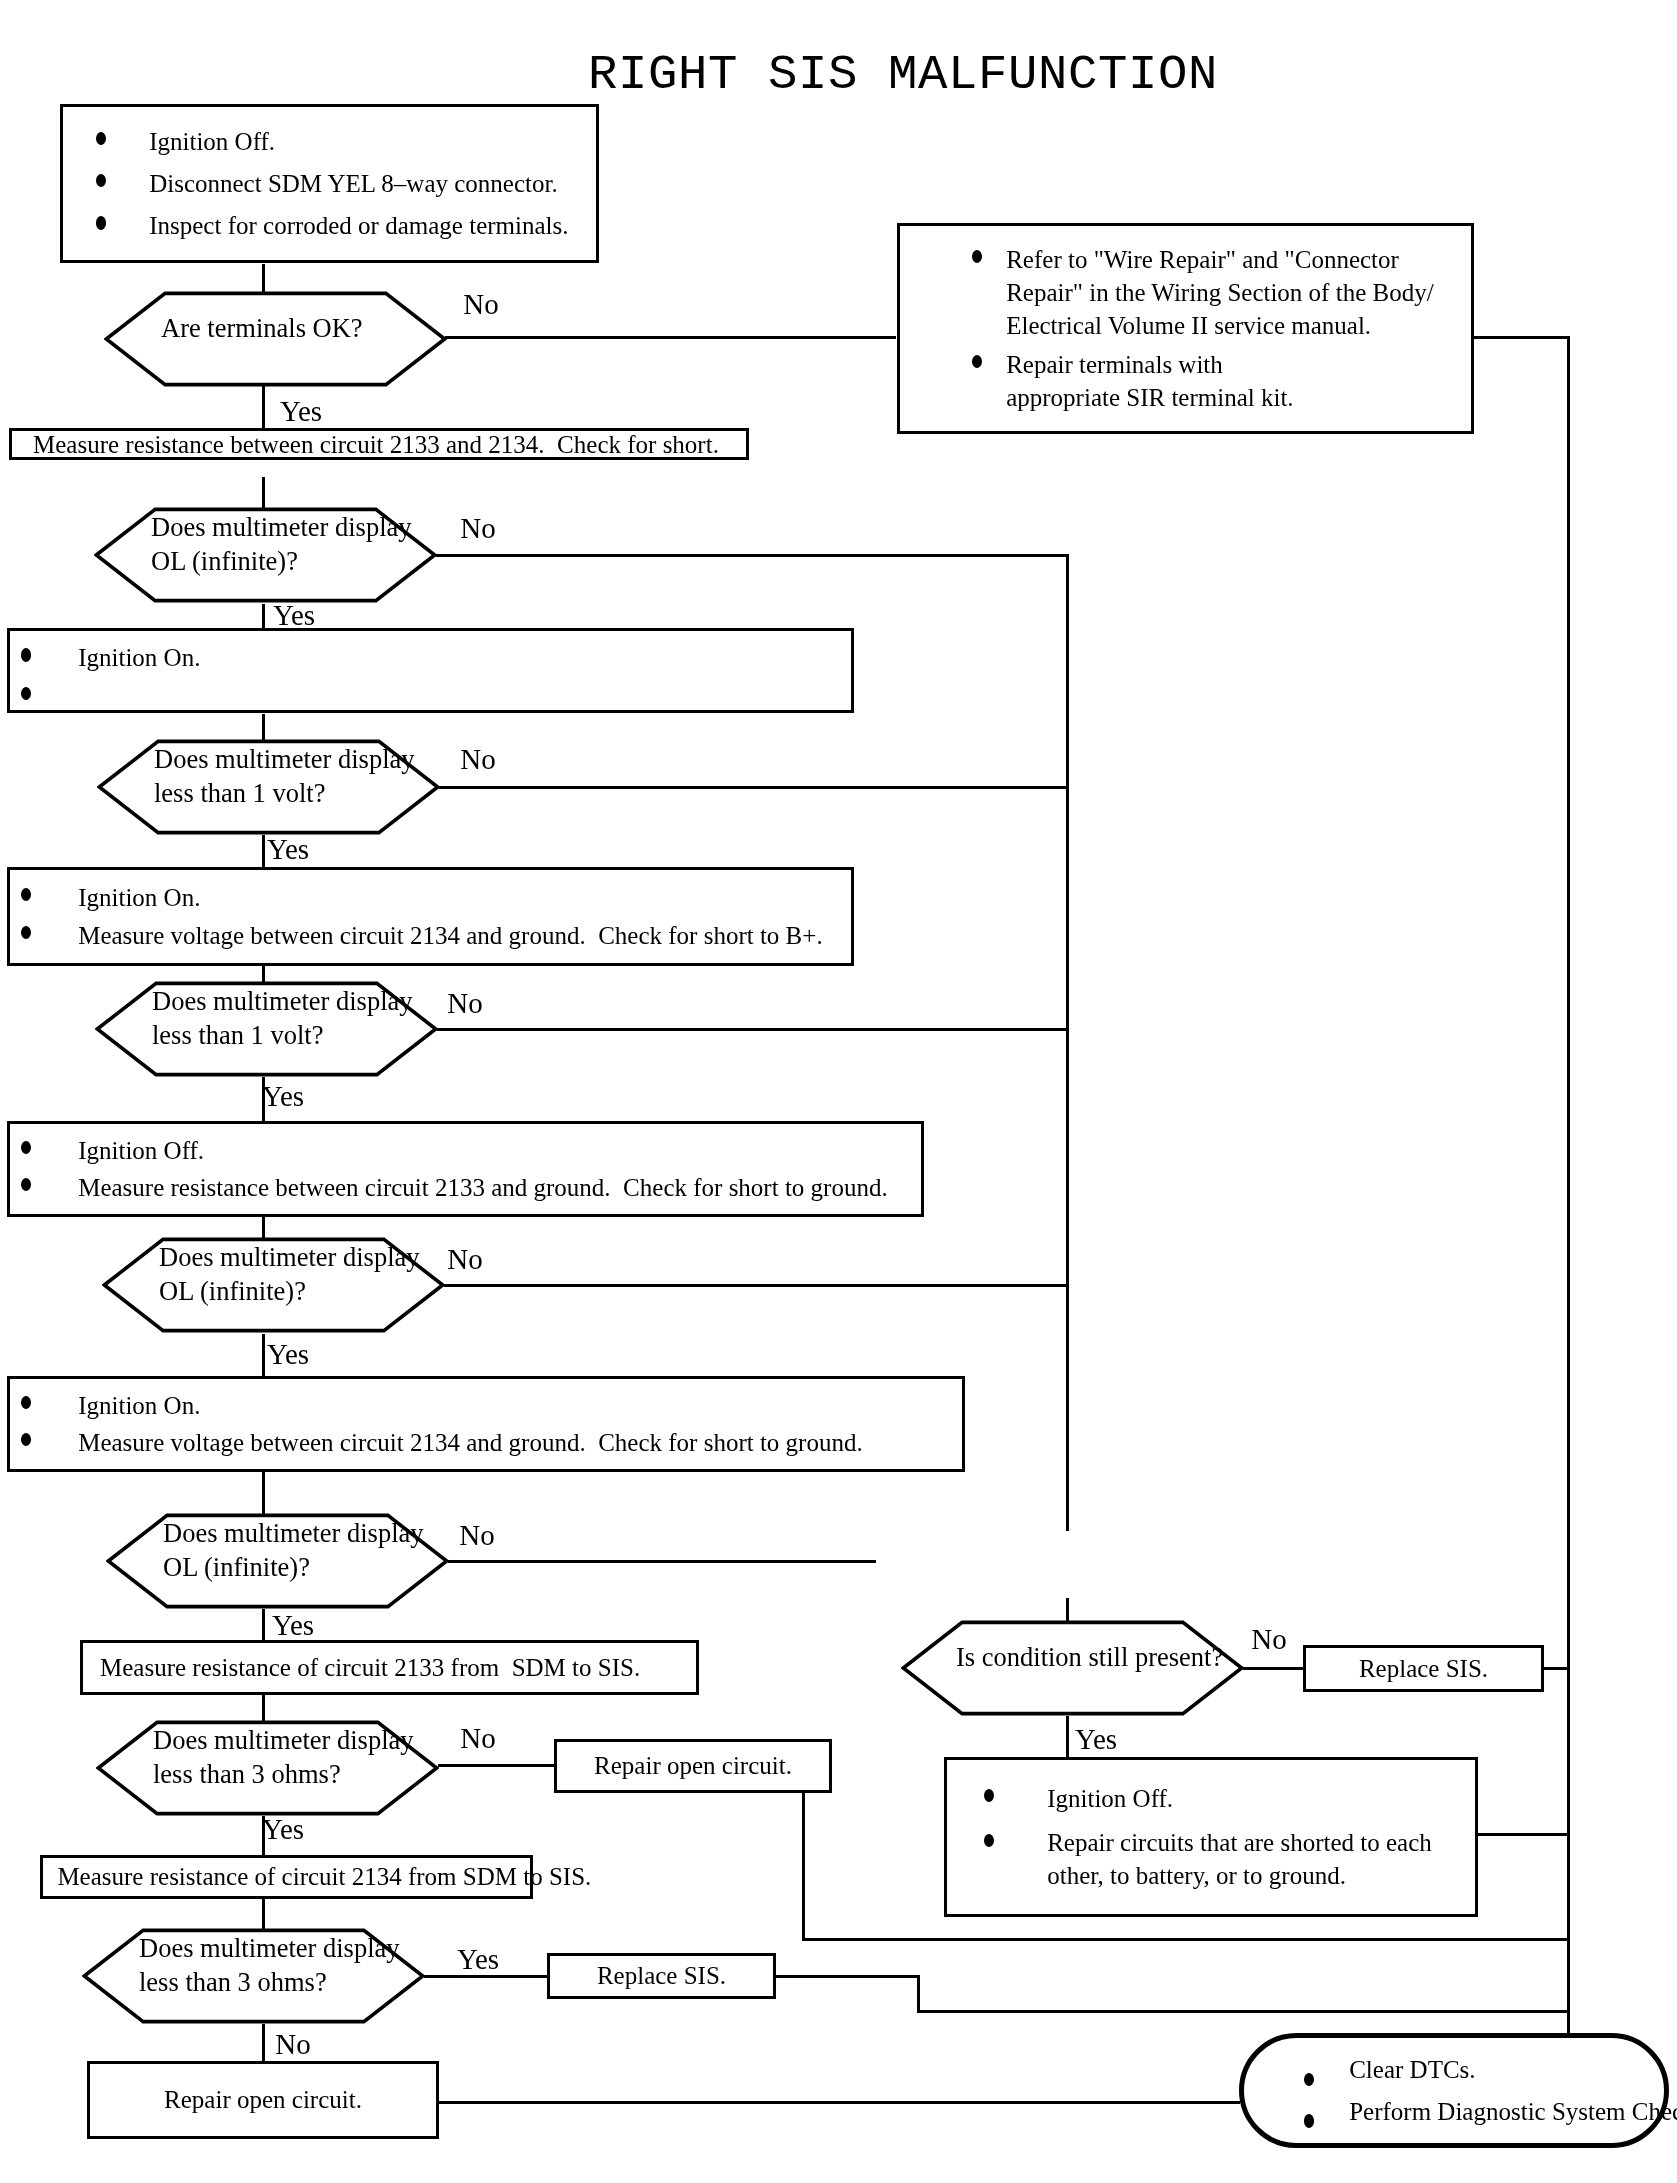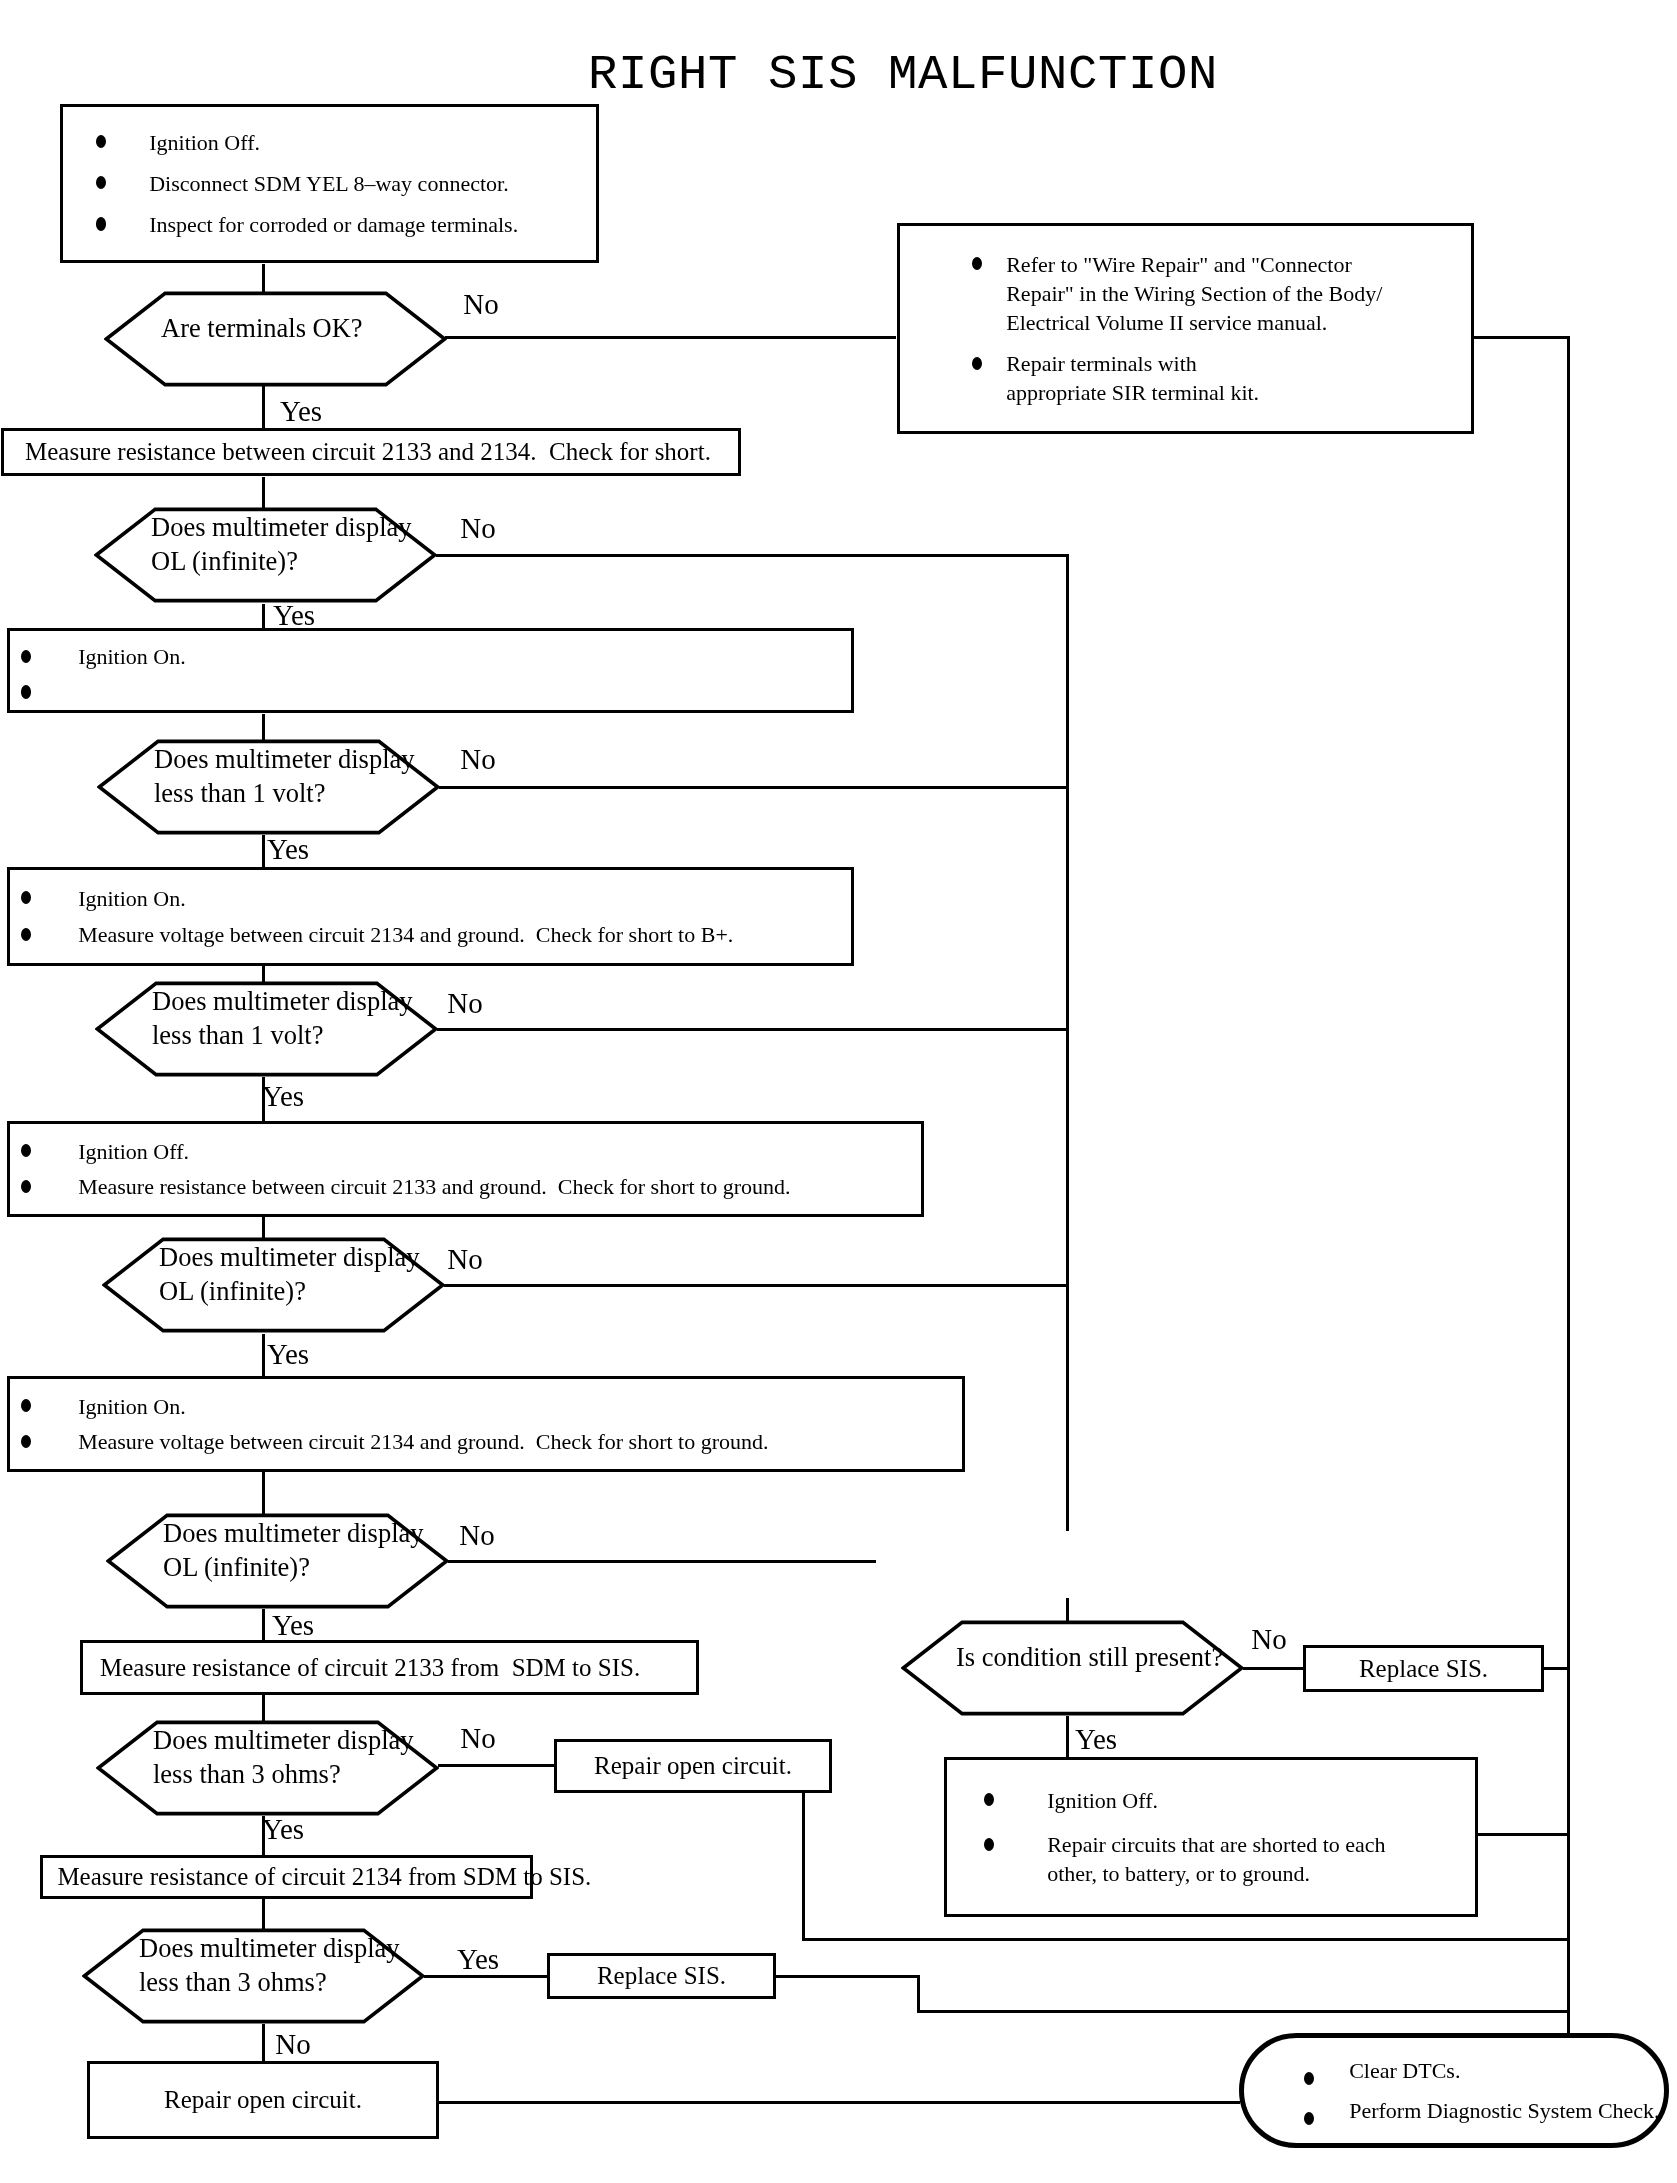--- a/index.html
+++ b/index.html
@@ -10,21 +10,21 @@
          font-weight:normal;font-size:49px;letter-spacing:0.6px;white-space:pre;}
   .ln{position:absolute;background:#000;}
   .box{position:absolute;background:#fff;border:3.6px solid #000;box-sizing:border-box;
        display:flex;flex-direction:column;justify-content:space-evenly;}
   .box.thick{border-width:5.4px;}
   .box.center{align-items:center;justify-content:center;}
   .term{border-radius:58px;}
   .row1{font-size:25px;white-space:pre;}
   .brow{display:flex;align-items:flex-start;}
   .dot{width:10.2px;height:13.2px;border-radius:50%;background:#000;flex-shrink:0;margin-top:7.2px;}
-  .btxt{font-size:22px;line-height:1.32;white-space:pre;}
+  .btxt{font-size:25px;line-height:1.32;white-space:pre;}
   
   .ind-a .brow{padding-left:33px;}  .ind-a .dot{margin-right:43px;}
   .ind-b .brow{padding-left:10.8px;}  .ind-b .dot{margin-right:47px;}
   .ind-c .brow{padding-left:72px;} .ind-c .dot{margin-right:24px;}
   .ind-d .brow{padding-left:37px;}  .ind-d .dot{margin-right:53px;}
   .ind-e .brow{padding-left:60px;align-items:flex-end;} .ind-e .dot{margin-right:35px;}
   .pad1{padding-left:21px;} .pad2{padding-left:17px;} .pad3{padding-left:14.4px;}
   .hex{position:absolute;width:343px;height:76px;}
   .hexsvg{position:absolute;left:0;top:0;}
   .hexsvg polygon{fill:#ffffff;stroke:#000000;stroke-width:6;}
@@ -104,21 +104,21 @@
 Repair" in the Wiring Section of the Body/
 Electrical Volume II service manual.</span>
       </div>
     <div class="brow">
         <span class="dot"></span>
         <span class="btxt">Repair terminals with
 appropriate SIR terminal kit.</span>
       </div>
   </div>
 
-  <div class="box" style="left:1px;top:428px;width:740px;height:48px">
+  <div class="box" style="left:9px;top:428px;width:740px;height:32px">
     <div class="row1 pad1">Measure resistance between circuit 2133 and 2134.  Check for short.</div>
   </div>
 
   <div class="box ind-b" style="left:7.2px;top:628px;width:847px;height:85px;padding:4.8px 0">
     <div class="brow">
         <span class="dot"></span>
         <span class="btxt">Ignition On.</span>
       </div>
     <div class="brow">
         <span class="dot"></span>

